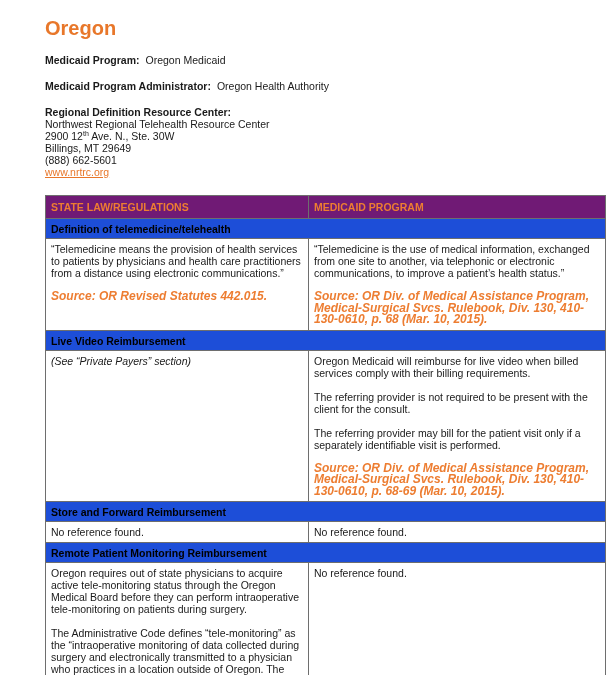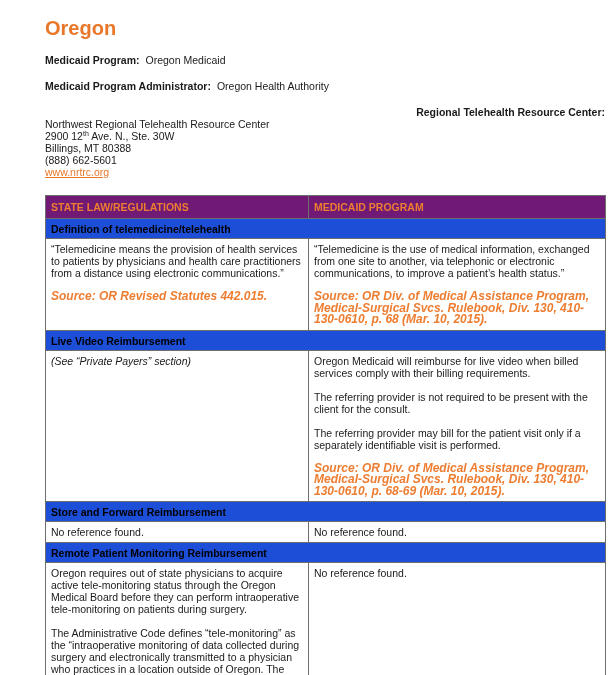--- a/index.html
+++ b/index.html
@@ -25,21 +25,21 @@
     margin: 8px 0 0 0;
     line-height: 24px;
   }
   .info-line {
     font-size: 10.5px;
     line-height: 13px;
     margin: 0;
   }
   .info-line.first { margin-top: 14px; }
   .info-line.spaced { margin-top: 13px; }
-  .b { font-weight: bold; text-align: right; }
+  .b { font-weight: bold; }
   .info-value { margin-left: 6px; }
   .rtrc-block {
     margin-top: 13px;
     font-size: 10.5px;
     line-height: 12px;
   }
   .rtrc-block p { margin: 0; }
   .link {
     color: #E8772A;
     text-decoration: underline;
@@ -106,24 +106,24 @@
 
   <p class="info-line first">
     <span class="b">Medicaid Program:</span><span class="info-value">Oregon Medicaid</span>
   </p>
 
   <p class="info-line spaced">
     <span class="b">Medicaid Program Administrator:</span><span class="info-value">Oregon Health Authority</span>
   </p>
 
   <div class="rtrc-block">
-    <p class="b">Regional Telehealth Resource Center:</p>
+    <p class="b">Regional Definition Resource Center:</p>
     <p>Northwest Regional Telehealth Resource Center</p>
     <p><span>2900 12</span><sup class="ord">th</sup><span> Ave. N., Ste. 30W</span></p>
-    <p>Billings, MT 80388</p>
+    <p>Billings, MT 29649</p>
     <p>(888) 662-5601</p>
     <p><a class="link">www.nrtrc.org</a></p>
   </div>
 
   <table class="policy">
     <colgroup>
         <col class="c-left">
         <col class="c-right">
       </colgroup>
 

